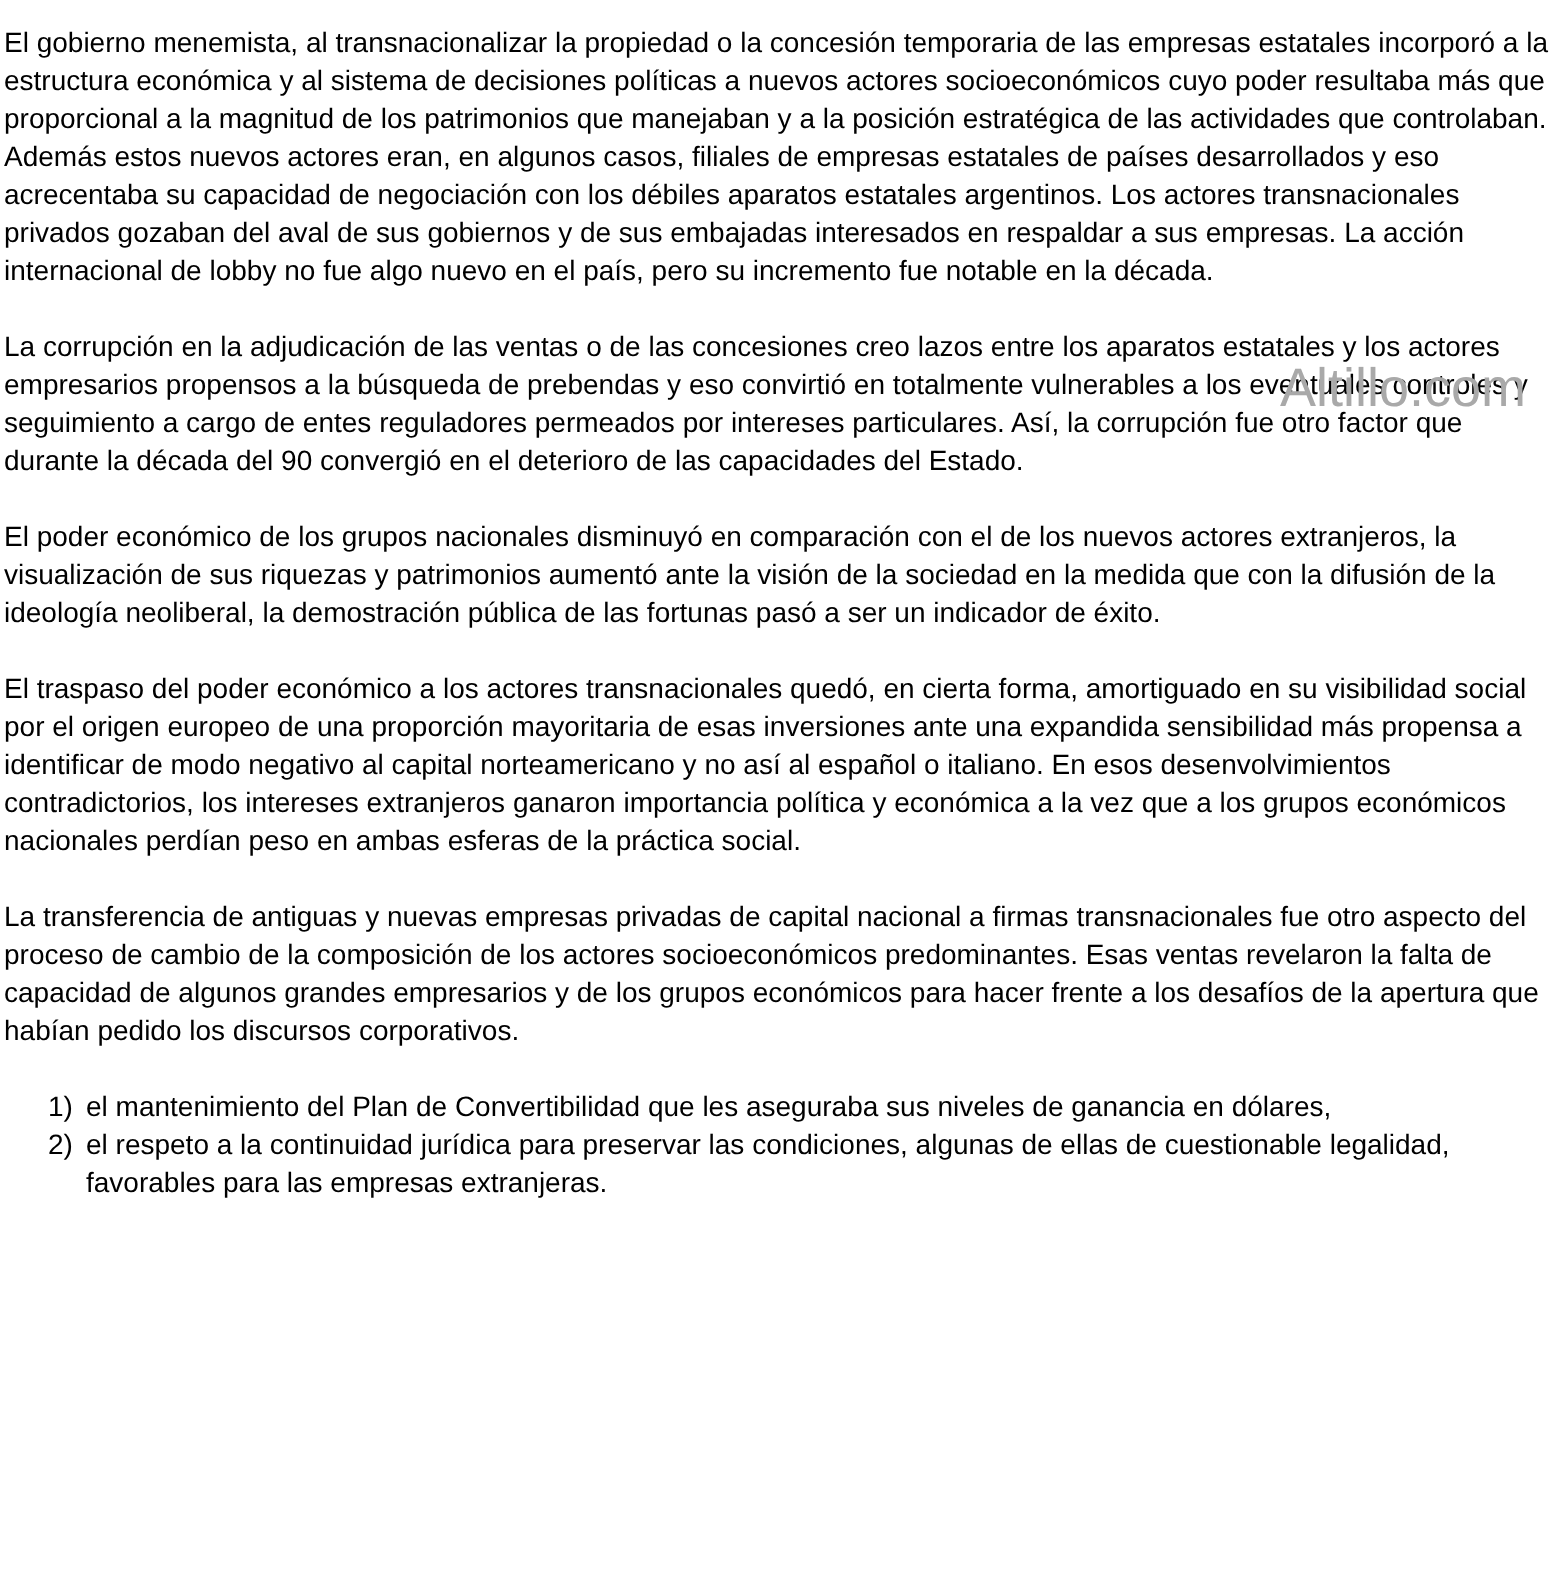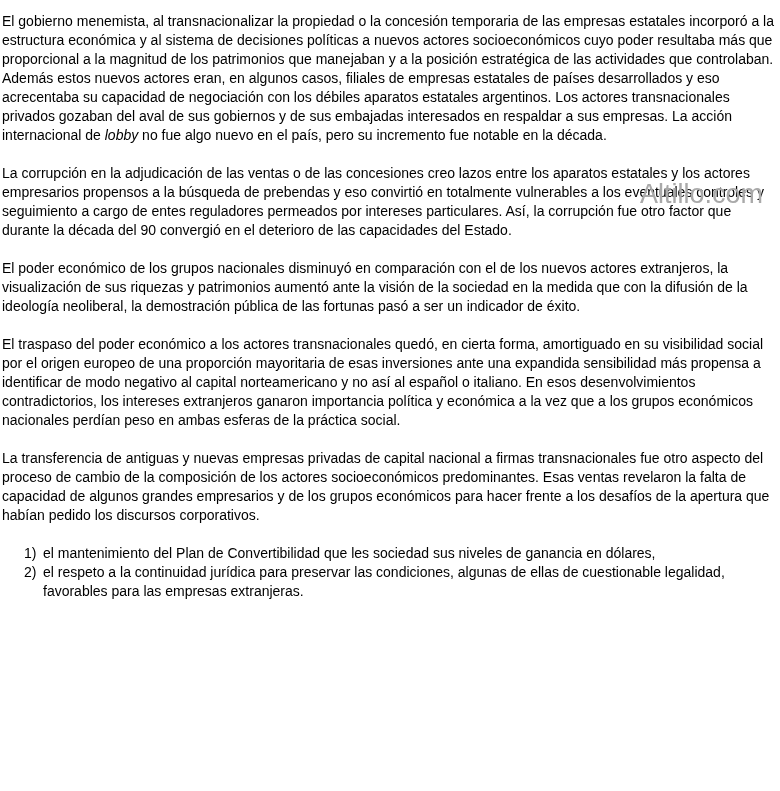--- a/index.html
+++ b/index.html
@@ -11,21 +11,21 @@
     position: relative;
     font-family: "Liberation Sans", "DejaVu Sans", sans-serif;
     font-size: 14px;
     line-height: 19px;
     color: #000000;
     padding: 12px 1px 0 2px;
   }
   .page { position: relative; width: 100%; height: 100%; }
   p.para { margin: 0 0 19px 0; }
   p.para.no-gap { margin-bottom: 0; }
-  .italic { font-style: italic; }
+  .italic { }
   .watermark {
     position: absolute;
     top: 166px;
     right: 16px;
     font-size: 27px;
     line-height: 32px;
     color: #a9a9a9;
     letter-spacing: 0px;
     z-index: 2;
   }
@@ -51,21 +51,21 @@
 
   <p class="para">El poder económico de los grupos nacionales disminuyó en comparación con el de los nuevos actores extranjeros, la visualización de sus riquezas y patrimonios aumentó ante la visión de la sociedad en la medida que con la difusión de la ideología neoliberal, la demostración pública de las fortunas pasó a ser un indicador de éxito.</p>
 
   <p class="para">El traspaso del poder económico a los actores transnacionales quedó, en cierta forma, amortiguado en su visibilidad social por el origen europeo de una proporción mayoritaria de esas inversiones ante una expandida sensibilidad más propensa a identificar de modo negativo al capital norteamericano y no así al español o italiano. En esos desenvolvimientos contradictorios, los intereses extranjeros ganaron importancia política y económica a la vez que a los grupos económicos nacionales perdían peso en ambas esferas de la práctica social.</p>
 
   <p class="para">La transferencia de antiguas y nuevas empresas privadas de capital nacional a firmas transnacionales fue otro aspecto del proceso de cambio de la composición de los actores socioeconómicos predominantes. Esas ventas revelaron la falta de capacidad de algunos grandes empresarios y de los grupos económicos para hacer frente a los desafíos de la apertura que habían pedido los discursos corporativos.</p>
 
 
   <div class="oli">
     <span class="num">1)</span>
-    <span class="txt">el mantenimiento del Plan de Convertibilidad que les sociedad sus niveles de ganancia en dólares,</span>
+    <span class="txt">el mantenimiento del Plan de Convertibilidad que les aseguraba sus niveles de ganancia en dólares,</span>
   </div>
 
   <div class="oli">
     <span class="num">2)</span>
     <span class="txt">el respeto a la continuidad jurídica para preservar las condiciones, algunas de ellas de cuestionable legalidad, favorables para las empresas extranjeras.</span>
   </div>
 
 </div>
 
 </body></html>

